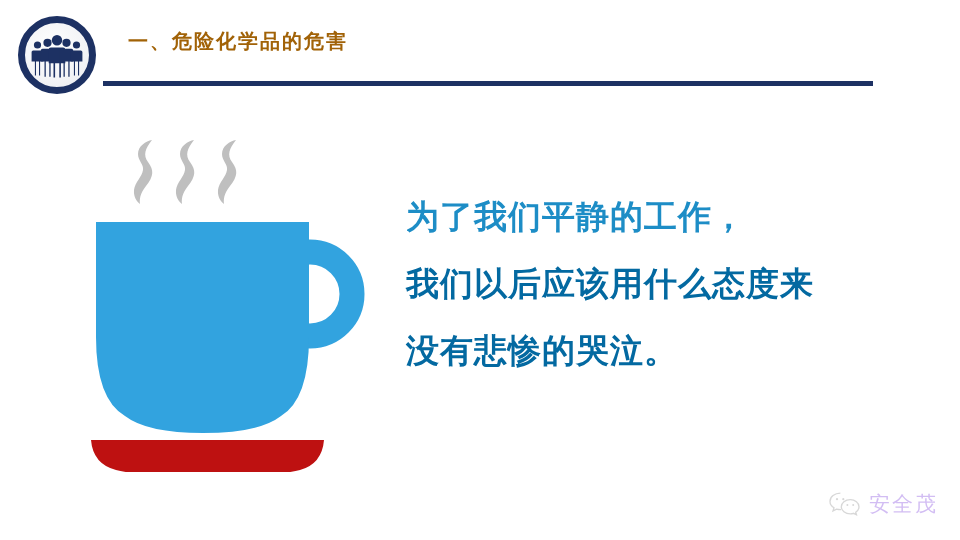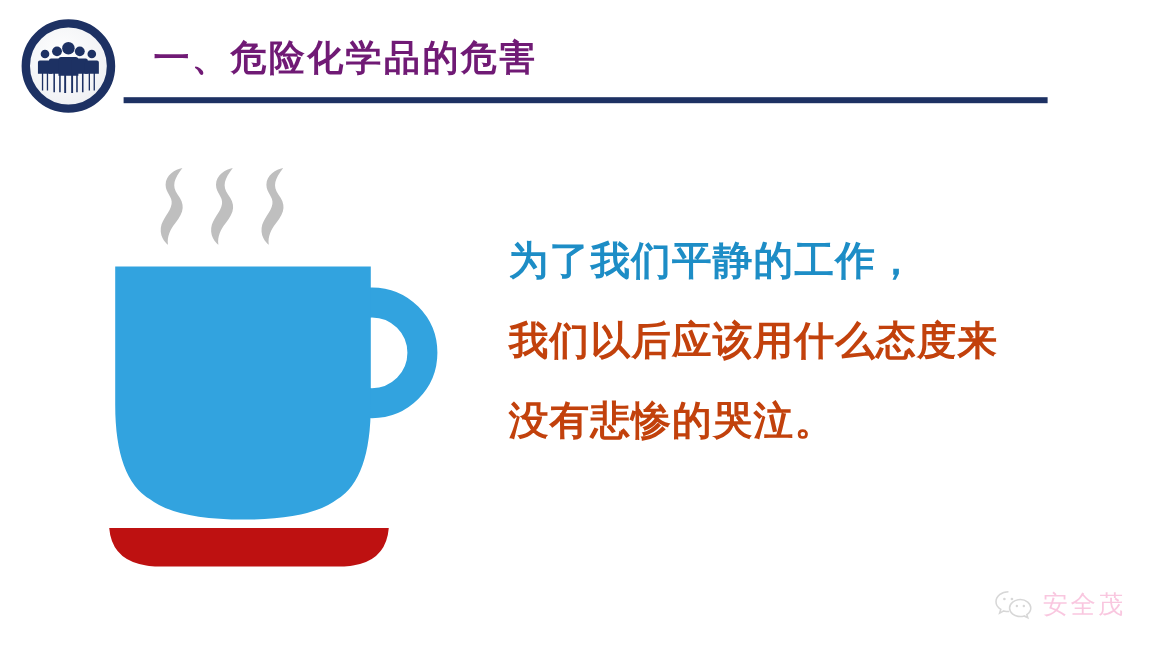--- a/index.html
+++ b/index.html
@@ -38,23 +38,23 @@
     left: 13px;
     top: 18px;
     width: 52px;
     height: 44px;
   }
 
   #header-title {
     position: absolute;
     left: 128px;
     top: 28px;
-    font-size: 30px;
+    font-size: 20px;
     font-weight: 700;
-    color: #701a75;
+    color: #a16207;
     letter-spacing: 2px;
     white-space: nowrap;
   }
   #header-rule {
     position: absolute;
     left: 103px;
     top: 81px;
     width: 770px;
     height: 5px;
     background: #1d3163;
@@ -65,47 +65,47 @@
     position: absolute;
     left: 78px;
     top: 122px;
     width: 306px;
     height: 350px;
   }
 
   
   #message-block {
     position: absolute;
-    left: 424px;
+    left: 406px;
     top: 183px;
     width: 520px;
   }
   .msg-line {
     font-size: 33px;
     font-weight: 700;
     line-height: 67px;
     letter-spacing: 1px;
     white-space: nowrap;
   }
   .msg-blue { color: #1d8dc6; }
-  .msg-red  { color: #c2410c; }
+  .msg-red  { color: #0369a1; }
 
   
   #watermark {
     position: absolute;
     right: 22px;
     bottom: 22px;
     display: flex;
     align-items: center;
     gap: 7px;
     opacity: 0.30;
   }
   #watermark-text {
     font-size: 21px;
-    color: #ec4899;
+    color: #6d28d9;
     letter-spacing: 2px;
     font-weight: 400;
   }
 </style>
 </head>
 <body>
 
 <div id="slide">
 
   <div id="header-logo">

